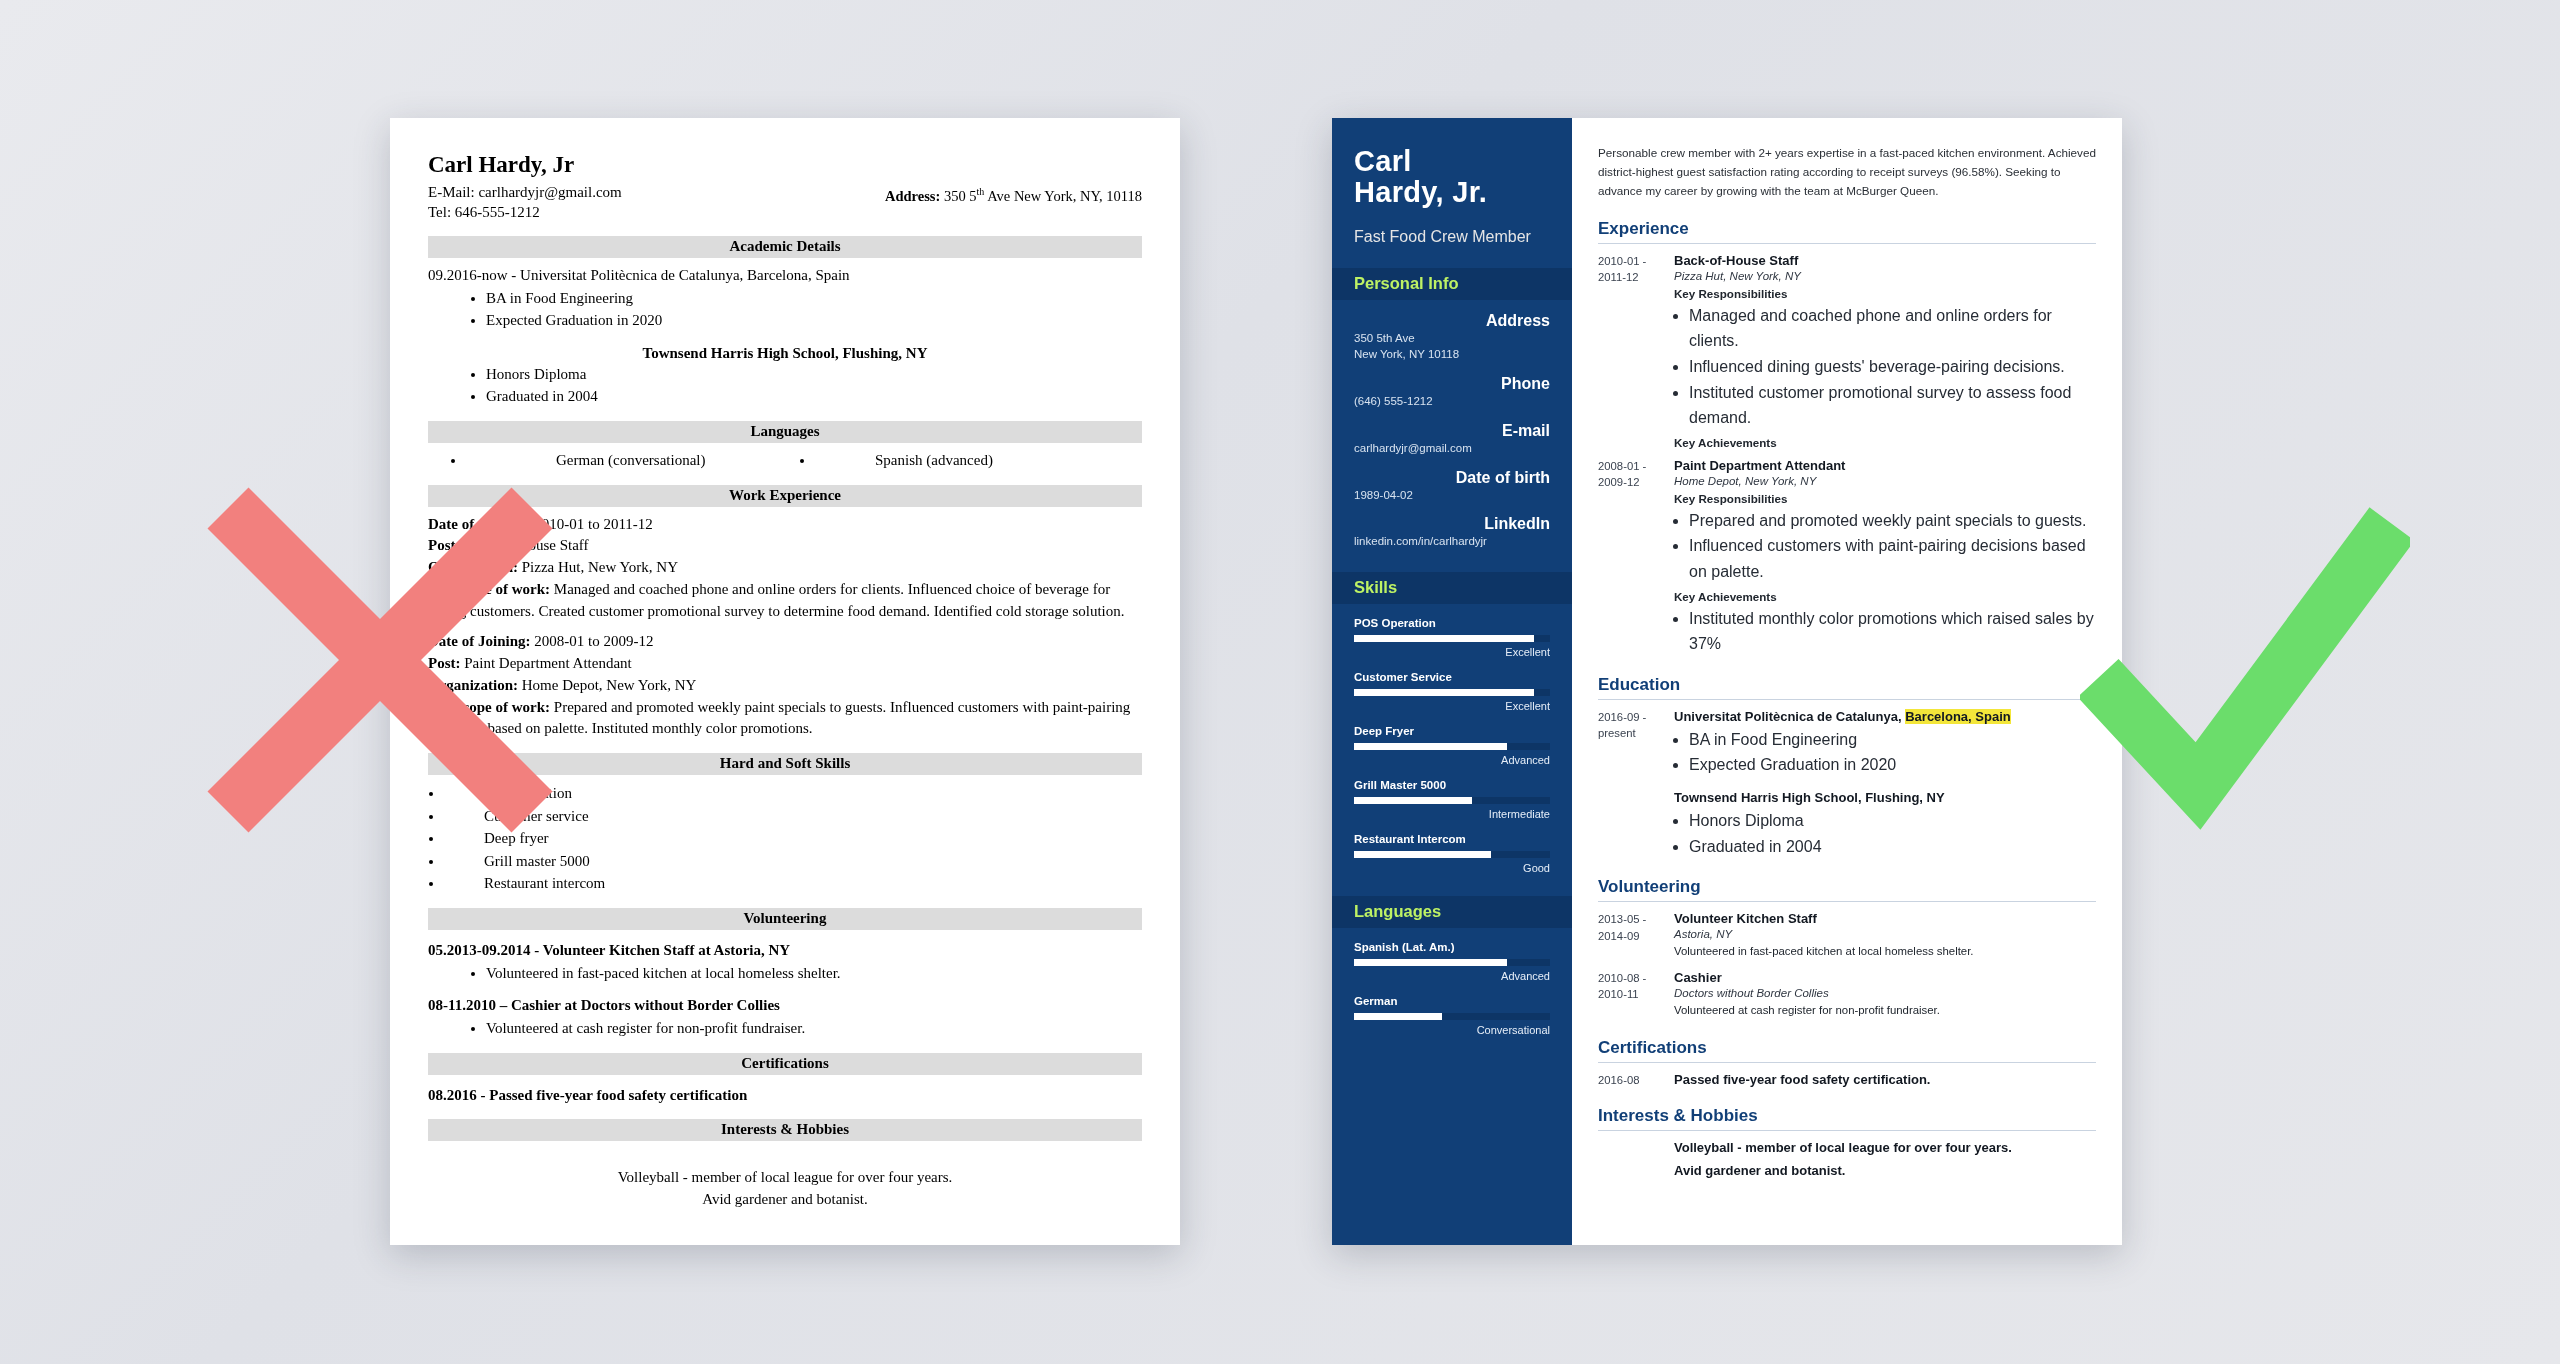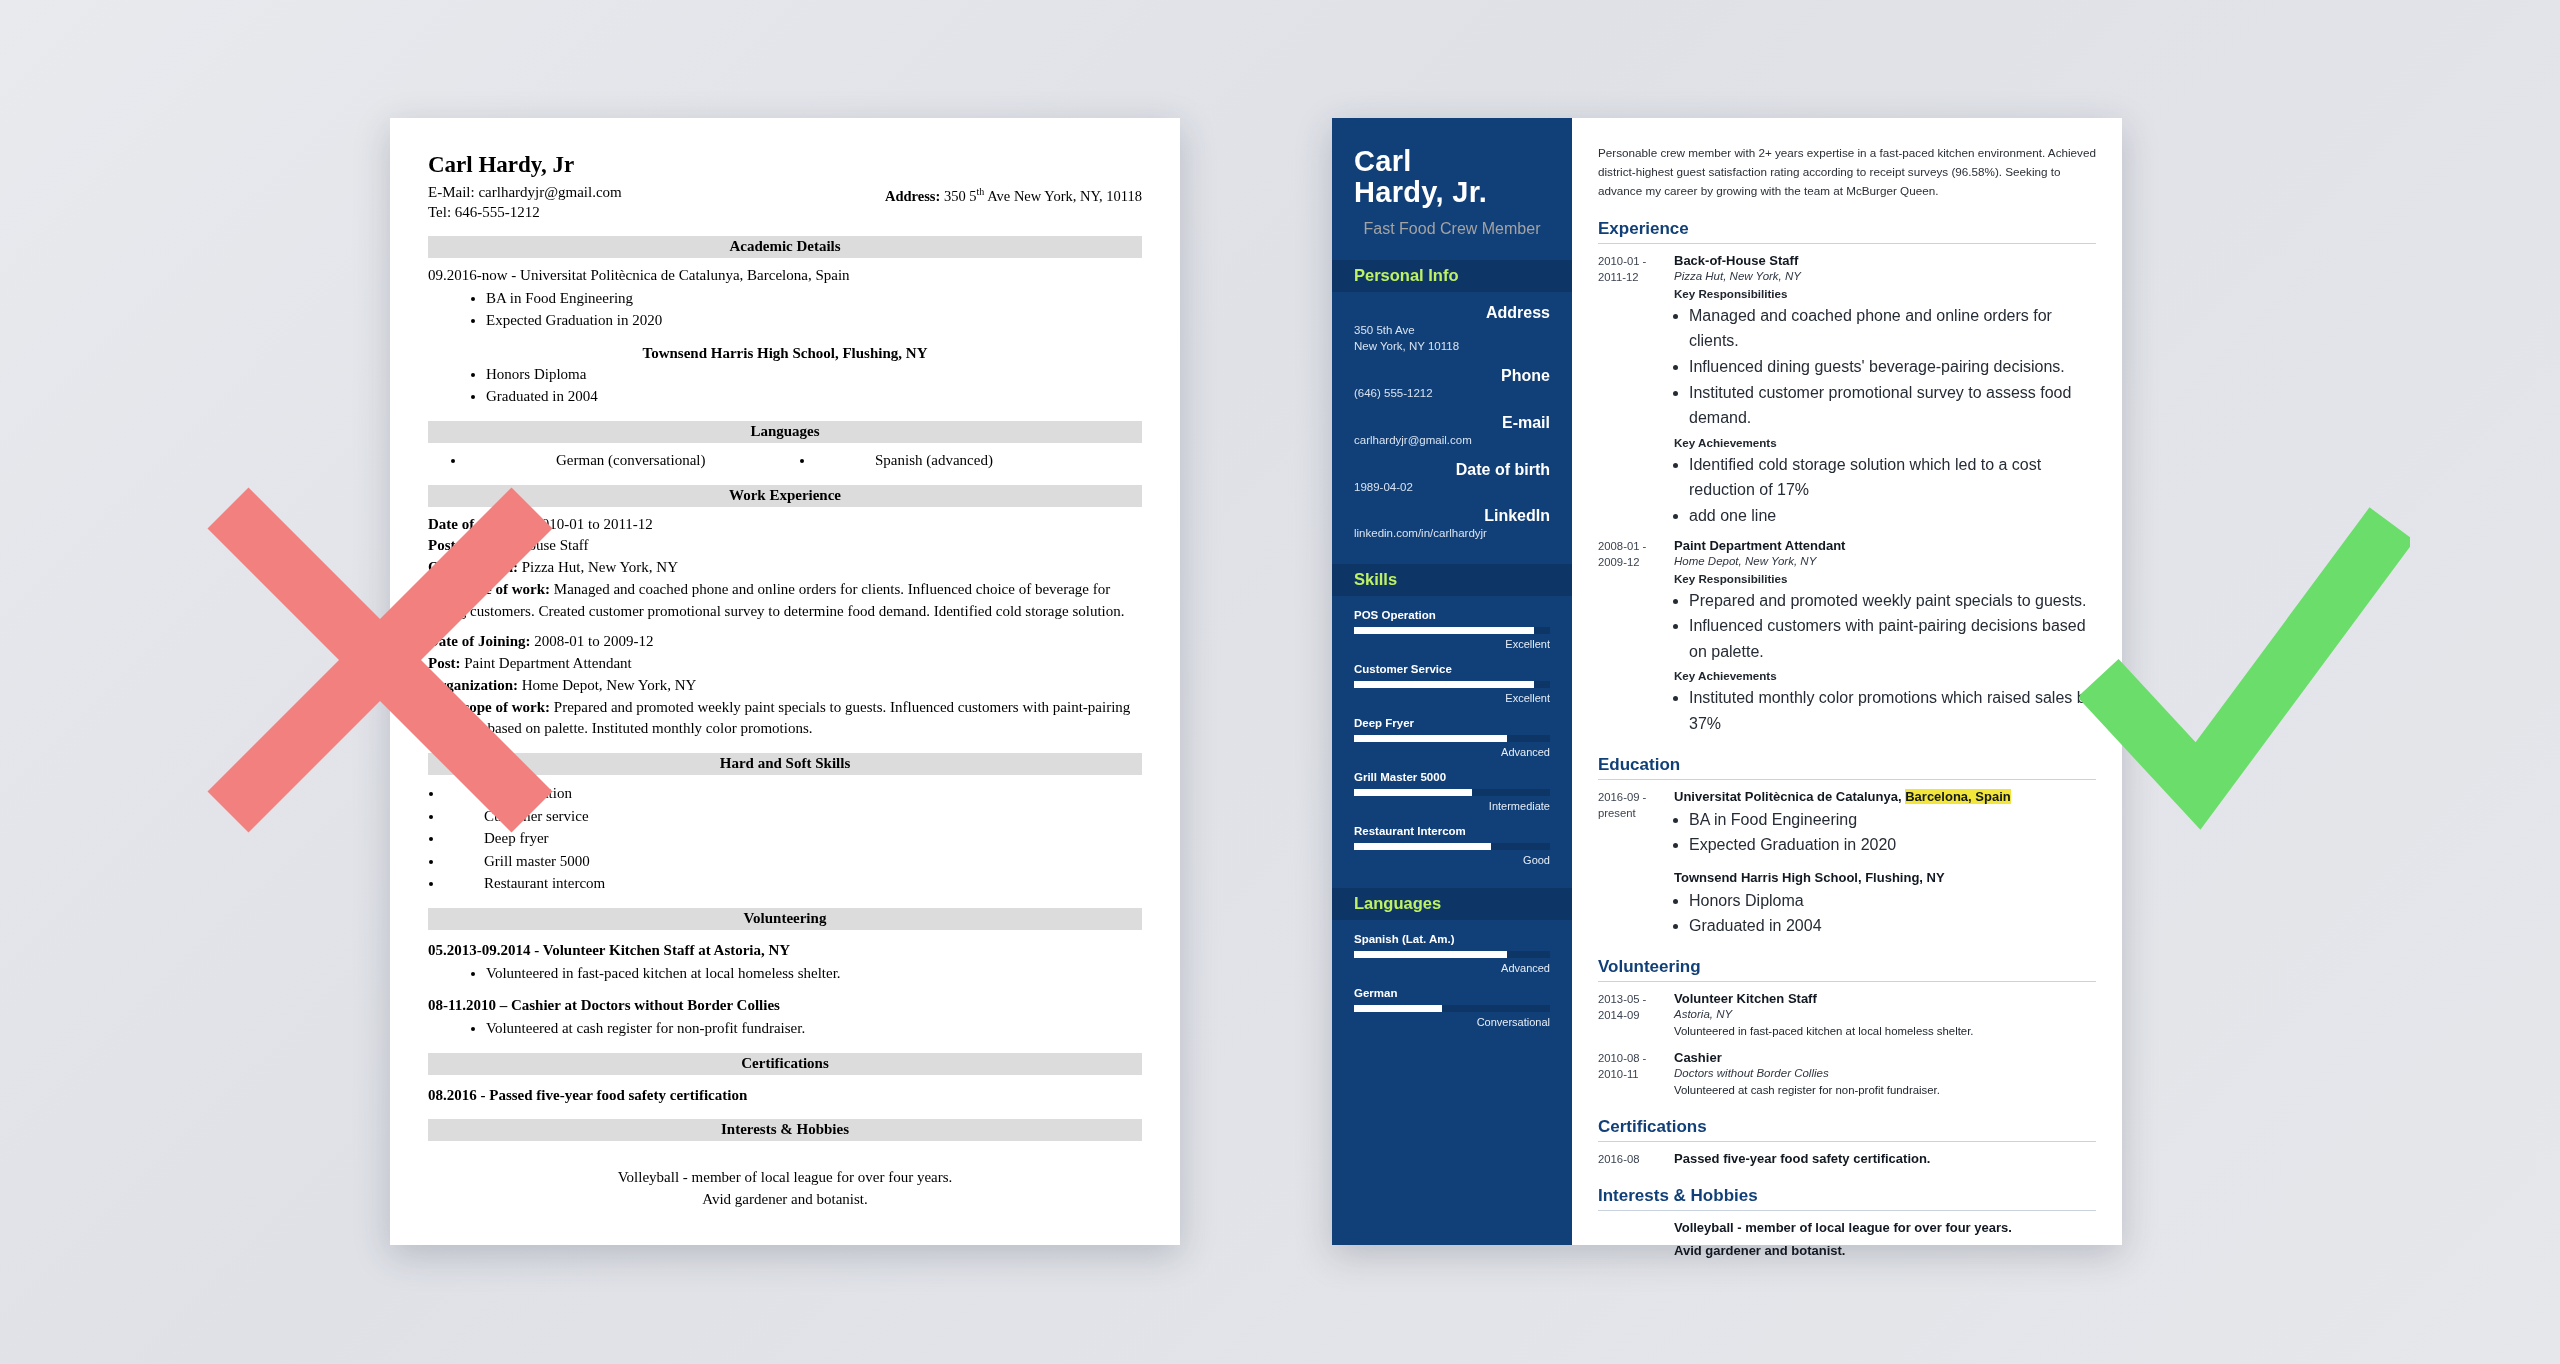--- a/index.html
+++ b/index.html
@@ -47,21 +47,21 @@
     background:#ffffff;
     box-shadow:0 10px 34px rgba(40,50,70,.22);
     display:flex;box-sizing:border-box;
     font-family:"Liberation Sans",sans-serif;
   }
   #good-left{
     width:240px;background:#113f77;color:#fff;box-sizing:border-box;
     padding:28px 22px 20px 22px;
   }
   #good-left .gname{font-size:29px;font-weight:bold;line-height:1.08;letter-spacing:.3px;}
-  #good-left .gtitle{font-size:16px;margin-top:10px;line-height:1.2;color:#a3a3a3;text-align:center;}
+  #good-left .gtitle{font-size:16px;margin-top:18px;line-height:1.2;color:#e5e5e5;}
   #good-left h3{
     font-size:16.5px;margin:22px 0 0 0;color:#bef264;font-weight:bold;
     background:#0d3566;margin-left:-22px;margin-right:-22px;padding:6px 22px 7px 22px;
   }
   #good-left .blk{margin-top:12px;}
   #good-left .lbl{font-size:16px;font-weight:bold;color:#ffffff;text-align:right;}
   #good-left .val{font-size:11.5px;color:#d8e3f0;line-height:1.45;}
   #good-left .skill{margin-top:13px;}
   #good-left .skill .sn{font-size:11.5px;font-weight:bold;}
   #good-left .track{height:7px;background:#0d3566;margin-top:6px;position:relative;}
@@ -263,24 +263,20 @@
       <div class="body">
         <div class="rtitle">Back-of-House Staff</div>
         <div class="rsub">Pizza Hut, New York, NY</div>
         <div class="rlabel">Key Responsibilities</div>
         <ul>
           <li>Managed and coached phone and online orders for clients.</li>
           <li>Influenced dining guests' beverage-pairing decisions.</li>
           <li>Instituted customer promotional survey to assess food demand.</li>
         </ul>
         <div class="rlabel">Key Achievements</div>
-        <ul>
-          <li>Identified cold storage solution which led to a cost reduction of 17%</li>
-          <li>add one line</li>
-        </ul>
       </div>
     </div>
     <div class="row">
       <div class="dates">2008-01 - 2009-12</div>
       <div class="body">
         <div class="rtitle">Paint Department Attendant</div>
         <div class="rsub">Home Depot, New York, NY</div>
         <div class="rlabel">Key Responsibilities</div>
         <ul>
           <li>Prepared and promoted weekly paint specials to guests.</li>

